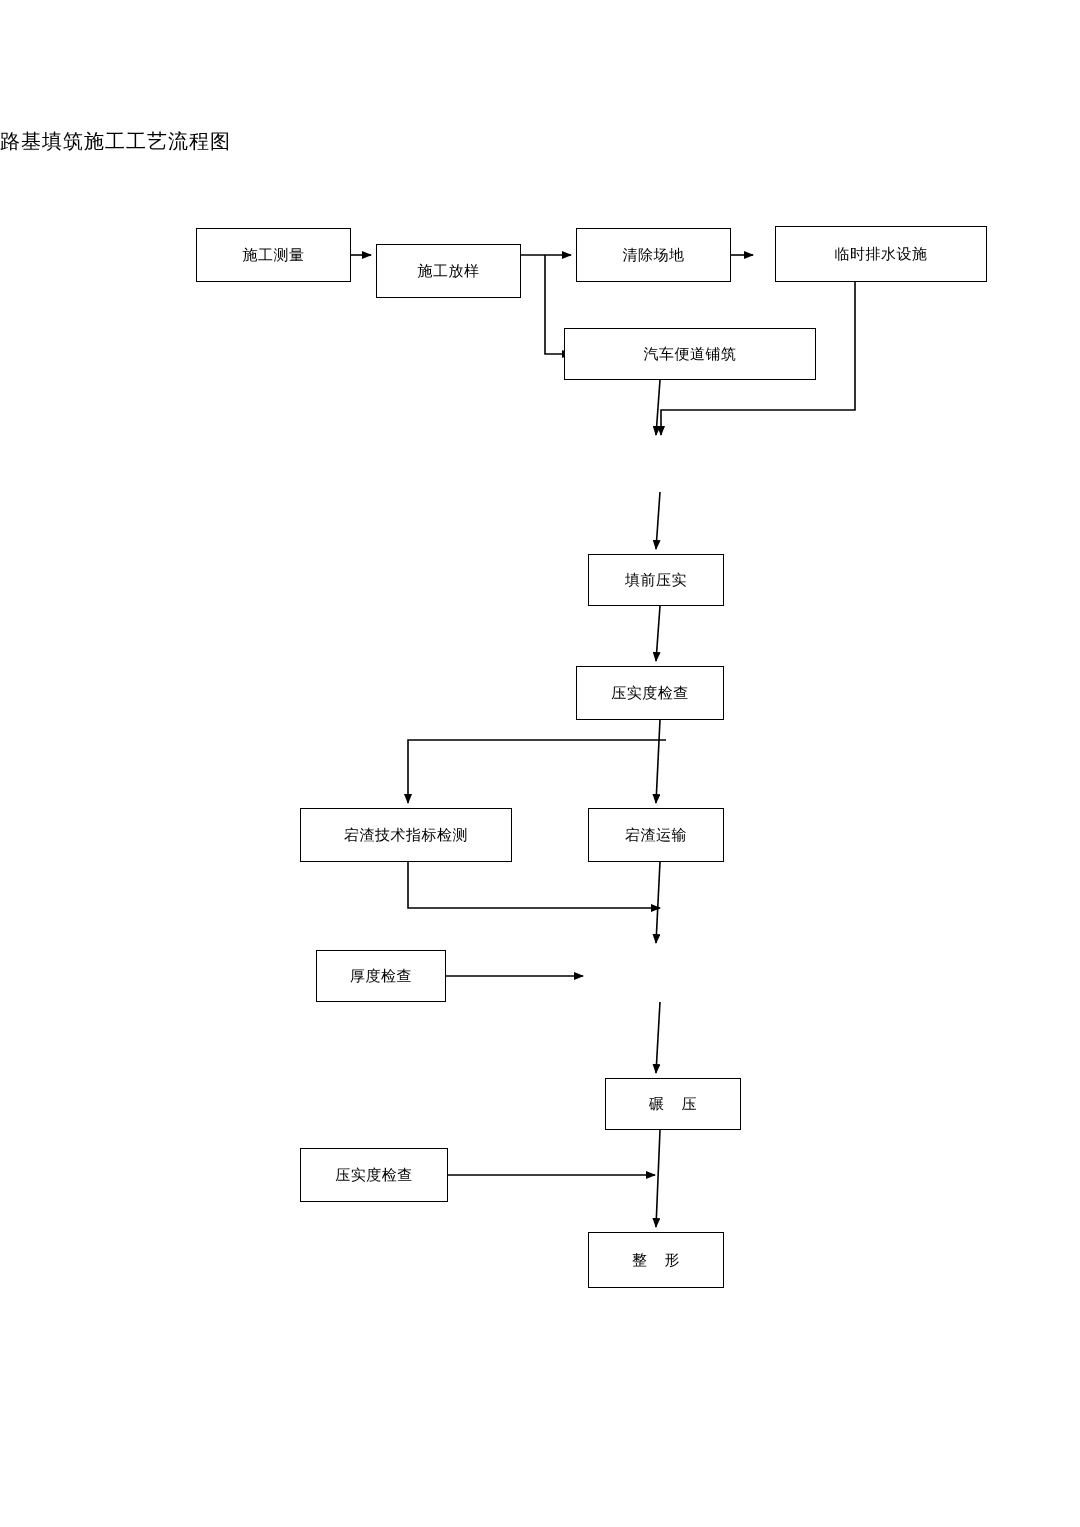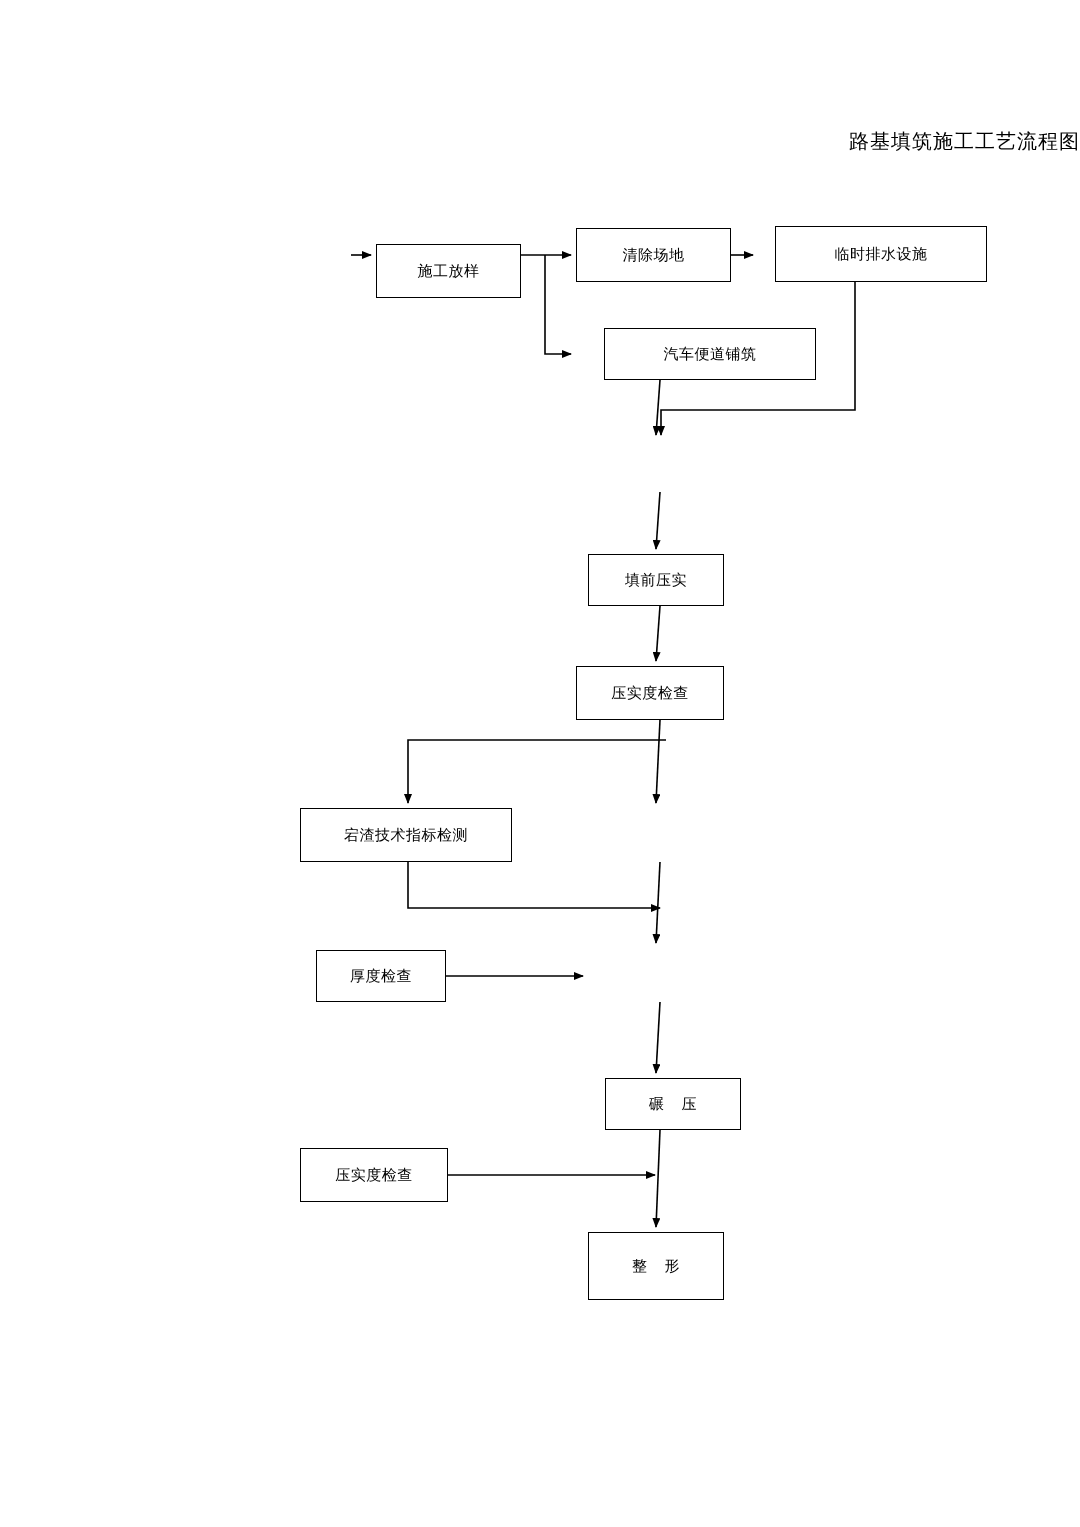--- a/index.html
+++ b/index.html
@@ -20,21 +20,21 @@
     left: 0;
     top: 0;
     width: 1080px;
     height: 1527px;
   }
   .title {
     position: absolute;
     left: 0;
     top: 128px;
     width: 1080px;
-    text-align: right;
+    text-align: left;
     font-size: 20px;
     letter-spacing: 1px;
     font-family: "Liberation Serif", serif;
     color: #000;
   }
   .node {
     position: absolute;
     box-sizing: border-box;
     border: 1px solid #000000;
     background: #ffffff;
@@ -98,61 +98,67 @@
       <path d="M446,976 L583,976"></path>
 
       <path d="M660,1002 L656,1073"></path>
 
       <path d="M448,1175 L655,1175"></path>
 
       <path d="M660,1130 L656,1227"></path>
     </g>
   </svg>
 
+  <div class="node" style="left:196px; top:228px; width:155px; height:54px;">
+    <span>施工测量</span>
+  </div>
 
   <div class="node" style="left:376px; top:228px; width:145px; height:54px;margin-top:16px;">
     <span>施工放样</span>
   </div>
 
   <div class="node" style="left:576px; top:228px; width:155px; height:54px;">
     <span>清除场地</span>
   </div>
 
   <div class="node" style="left:758px; top:226px; width:212px; height:56px;margin-left:17px;">
     <span>临时排水设施</span>
   </div>
 
-  <div class="node" style="left:604px; top:328px; width:212px; height:52px;">
+  <div class="node" style="left:564px; top:328px; width:252px; height:52px;">
     <span>汽车便道铺筑</span>
   </div>
 
 
   <div class="node" style="left:588px; top:554px; width:136px; height:52px;">
     <span>填前压实</span>
   </div>
 
   <div class="node" style="left:576px; top:666px; width:148px; height:54px;">
     <span>压实度检查</span>
   </div>
 
   <div class="node" style="left:300px; top:808px; width:212px; height:54px;">
     <span>宕渣技术指标检测</span>
   </div>
 
+  <div class="node" style="left:588px; top:808px; width:136px; height:54px;">
+    <span>宕渣运输</span>
+  </div>
 
   <div class="node" style="left:316px; top:950px; width:130px; height:52px;">
     <span>厚度检查</span>
   </div>
 
 
   <div class="node" style="left:588px; top:1078px; width:136px; height:52px;margin-left:17px;">
     <span>碾    压</span>
   </div>
 
   <div class="node" style="left:300px; top:1148px; width:148px; height:54px;">
     <span>压实度检查</span>
   </div>
 
-  <div class="node" style="left:588px; top:1232px; width:136px; height:68px;">
+  <div class="node" style="left:588px; top:1232px; width:136px; height:56px;">
     <span>整    形</span>
   </div>
 
 </div>
 
 </body></html>

